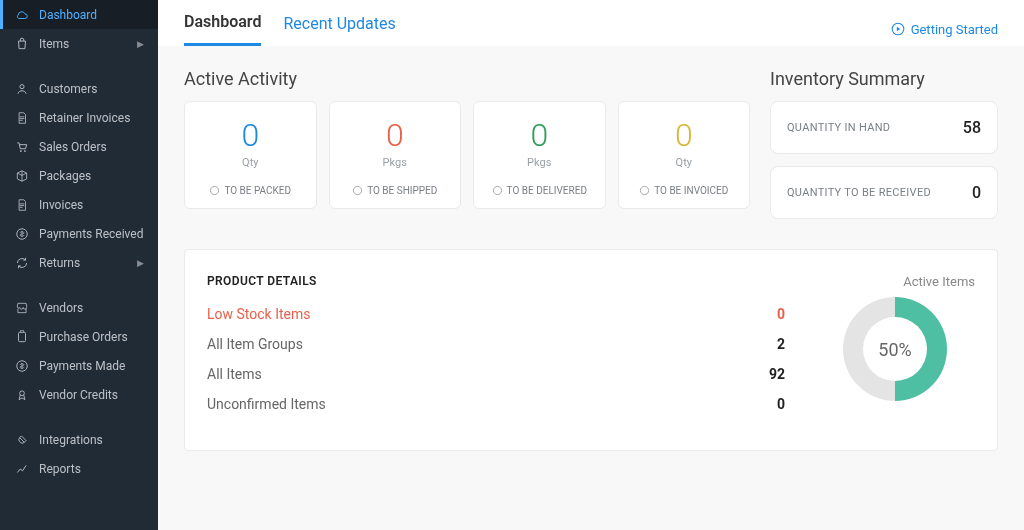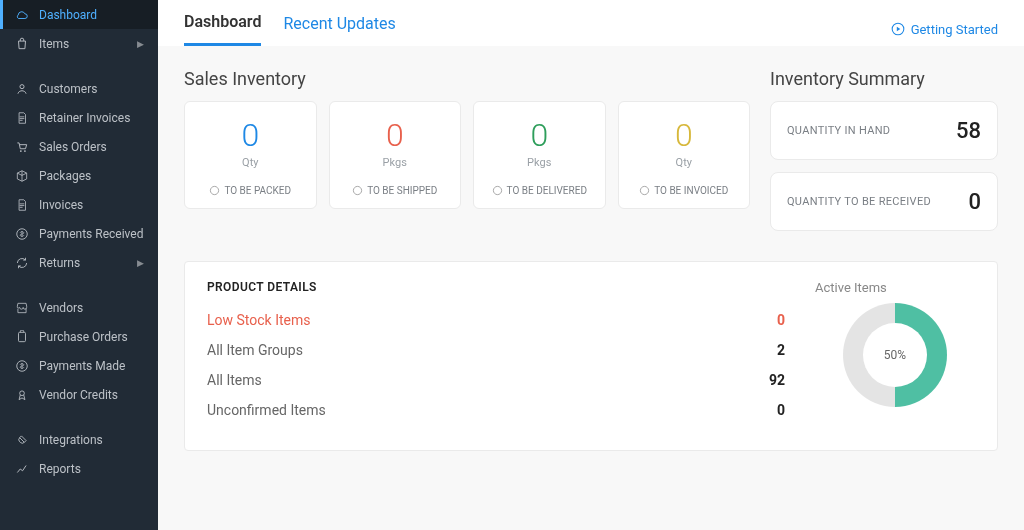--- a/index.html
+++ b/index.html
@@ -21,35 +21,35 @@
     .sa { flex:1; }
     .section-title { font-size:18px; color:#444; margin-bottom:12px; font-weight:400;}
     .cards { display:flex; gap:12px; }
     .card { flex:1; background:#fff; border:1px solid #eaeaea; border-radius:6px; text-align:center; padding:14px 6px 12px; }
     .card .num { font-size:32px; font-weight:300; }
     .card .unit { font-size:11px; color:#9aa0a6; margin-top:2px; }
     .card .label { font-size:10px; color:#7a7f85; margin-top:16px; display:flex; align-items:center; justify-content:center; gap:4px; }
     .is { width:228px; margin-left:20px; }
     .is-card { background:#fff; border:1px solid #eaeaea; border-radius:8px; padding:16px; display:flex; justify-content:space-between; align-items:center; margin-bottom:12px; }
     .is-lab { font-size:11px; color:#7a7f85; letter-spacing:.3px; }
-    .is-val { font-size:22px; font-weight:500; color:#222; }
+    .is-val { font-size:16px; font-weight:500; color:#222; }
     .row2 { display:flex; gap:22px; padding:6px 26px; }
-    .panel { background:#fff; border:1px solid #eaeaea; border-radius:4px; padding:18px 22px; }
+    .panel { background:#fff; border:1px solid #eaeaea; border-radius:4px; padding:24px 22px; }
     .panel-a { flex:1; display:flex; gap:30px; }
     .panel-a .hdr { font-size:12px; font-weight:600; color:#222; letter-spacing:.4px; margin-bottom:18px; }
     .pd-col { flex:1; }
     .pd-row { display:flex; justify-content:space-between; align-items:center; margin-bottom:14px; font-size:14px; color:#666; }
     .pd-row .v { font-weight:700; color:#222; }
     .pd-row.red { color:#e8604c;gap:34px; }
     .pd-row.red .v { color:#e8604c; font-weight:700; }
-    .donut-col { width:160px; text-align:left; }
+    .donut-col { width:160px; text-align:right; }
     .donut-lab { font-size:13px; color:#888; margin-bottom:8px; }
     .donut { width:104px; height:104px; margin:0 auto; border-radius:50%; background:conic-gradient(#4fbfa3 0 50%, #e4e4e4 50% 100%); display:flex; align-items:center; justify-content:center; position:relative; }
     .donut::after { content:""; position:absolute; width:64px; height:64px; background:#fff; border-radius:50%; }
-    .donut .pct { position:relative; z-index:2; font-size:12px; color:#666; }
+    .donut .pct { position:relative; z-index:2; font-size:18px; color:#666; }
     .panel-b { flex:1; }
     .panel-b .head { display:flex; justify-content:space-between; align-items:center; font-size:12px; font-weight:600; letter-spacing:.4px; margin-bottom:40px; }
     .range { font-weight:400; font-size:12px; color:#555; cursor:pointer; }
     .empty { text-align:center; color:#888; font-size:13px; padding:30px 0; }
     svg { display:block; }
     .ico { width:14px; height:14px; }
   </style>
 </head>
 <body>
 
@@ -197,21 +197,21 @@
           <circle cx="12" cy="12" r="10" fill="none" stroke="#1e88e5" stroke-width="1.8"></circle>
           <path d="M10 8l6 4-6 4z" fill="#1e88e5"></path>
         </svg>
       <span>Getting Started</span>
     </div>
   </div>
 
   <div class="content">
     <div class="row1">
       <div class="sa">
-        <div class="section-title">Sales Inventory</div>
+        <div class="section-title">Active Activity</div>
         <div class="cards" id="sa-cards">
             <div class="card">
               <div class="num" style="color:#1e88e5">0</div>
               <div class="unit">Qty</div>
               <div class="label"><svg width="11" height="11" viewBox="0 0 24 24">
                   <circle cx="12" cy="12" r="9" fill="none" stroke="#999" stroke-width="1.8"></circle>
                 </svg> TO BE PACKED</div>
             </div>
             <div class="card">
               <div class="num" style="color:#e8604c">0</div>

